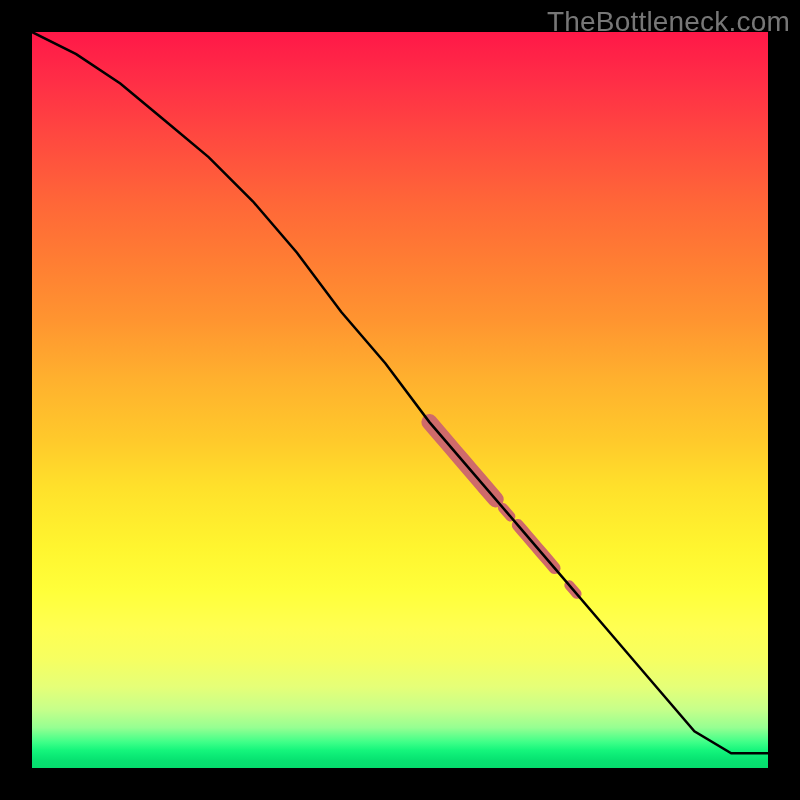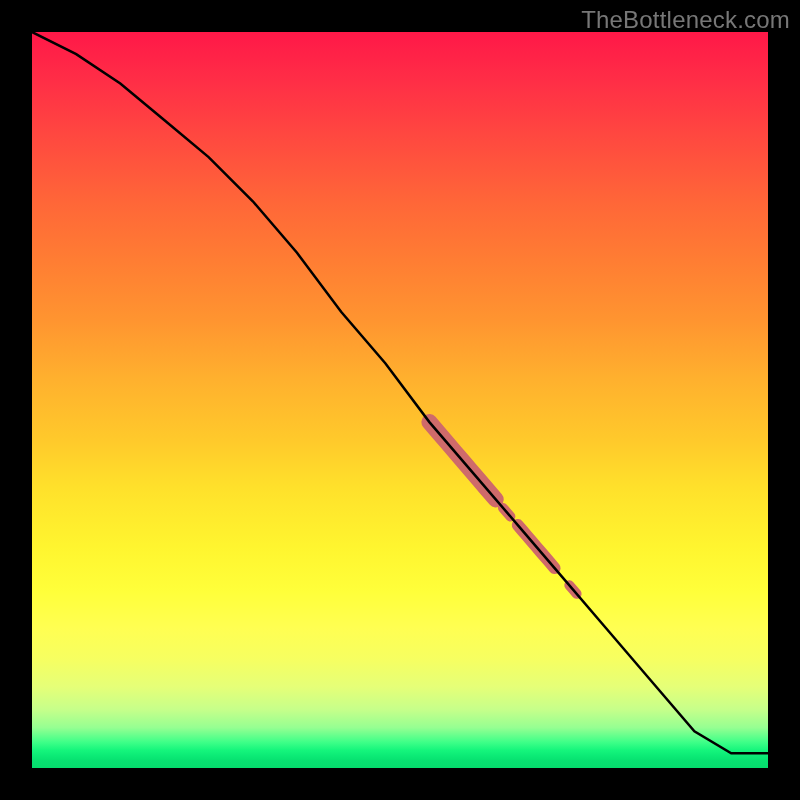--- a/index.html
+++ b/index.html
@@ -52,21 +52,21 @@
     left: 0;
     top: 0;
     width: 736px;
     height: 736px;
   }
   .watermark {
     position: absolute;
     top: 6px;
     right: 10px;
     color: #777;
-    font-size: 24px;
+    font-size: 28px;
     font-weight: 500;
     letter-spacing: 0.2px;
     user-select: none;
   }
 </style>
 </head>
 <body>
 
 <div class="stage">
   <div class="watermark">TheBottleneck.com</div>

